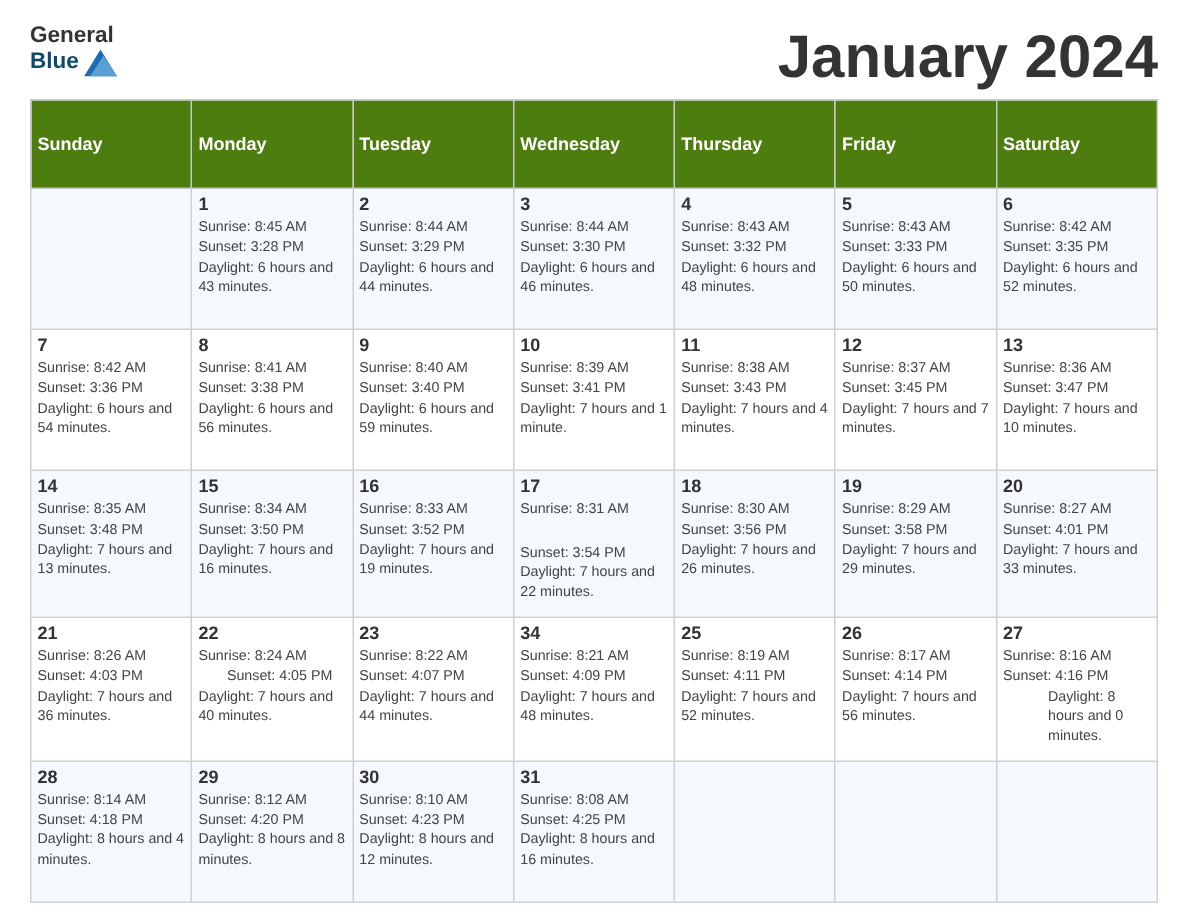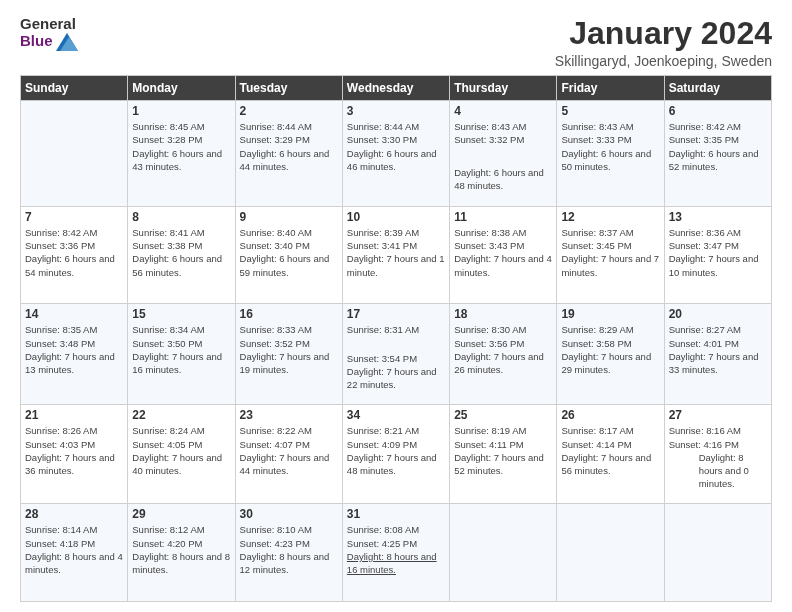--- a/index.html
+++ b/index.html
@@ -25,41 +25,41 @@
     }
     .logo {
       display: flex;
       align-items: flex-end;
       gap: 2px;
     }
     .title-block {
       text-align: right;
     }
     .month-title {
-      font-size: 32px;
+      font-size: 40px;
       font-weight: bold;
       color: #333;
       line-height: 1.1;
     }
     .location-title {
       font-size: 14px;
       color: #555;
       margin-top: 2px;
     }
     .calendar-table {
       width: 100%;
       border-collapse: collapse;
       flex: 1;
     }
     .calendar-table thead tr th {
-      background-color: #404040;
+      background-color: #4d7c0f;
       color: #fff;
       font-size: 12px;
       font-weight: bold;
-      padding: 5px 4px;
+      padding: 22px 4px;
       border: 1px solid #c8c8c8;
       text-align: left;
     }
     .calendar-table tbody tr td {
       border: 1px solid #d0d0d0;
       vertical-align: top;
       padding: 3px 4px;
       font-size: 10px;
       color: #333;
       width: calc(100% / 7);
@@ -89,31 +89,30 @@
   </style>
 </head>
 <body>
 
 <div class="page">
   <div class="header">
     <div class="logo">
       <div style="display:flex; flex-direction:column; align-items:flex-start; line-height:1.1;">
         <span style="font-size:15px; font-weight:bold; color:#333;">General</span>
         <div style="display:flex; align-items:center; gap:0px;">
-          <span style="font-size:15px; font-weight:bold; color:#701a75;">Blue</span>
+          <span style="font-size:15px; font-weight:bold; color:#0c4a6e;">Blue</span>
           <svg width="22" height="18" viewBox="0 0 22 18" style="margin-left:3px;">
             <polygon points="0,18 11,0 22,18" fill="#1a6db5"></polygon>
             <polygon points="4,18 13,4 22,18" fill="#5a9fd4"></polygon>
           </svg>
         </div>
       </div>
     </div>
     <div class="title-block">
       <div class="month-title">January 2024</div>
-      <div class="location-title">Skillingaryd, Joenkoeping, Sweden</div>
     </div>
   </div>
 
   <table class="calendar-table">
     <thead>
       <tr>
 
       <th>Sunday</th>
           <th>Monday</th>
           <th>Tuesday</th>
@@ -149,21 +148,21 @@
               <span style="display: block;">Sunrise: 8:44 AM</span>
               <span style="display: block;">Sunset: 3:30 PM</span>
               <span style="display: block;">Daylight: 6 hours and 46 minutes.</span>
             </div>
           </td>
           <td>
             <span class="day-number">4</span>
             <div class="day-info">
               <span style="display: block;">Sunrise: 8:43 AM</span>
               <span style="display: block;">Sunset: 3:32 PM</span>
-              <span style="display: block; margin-top: 19px;">Daylight: 6 hours and 48 minutes.</span>
+              <span style="display: block;">Daylight: 6 hours and 48 minutes.</span>
             </div>
           </td>
           <td>
             <span class="day-number">5</span>
             <div class="day-info">
               <span style="display: block;">Sunrise: 8:43 AM</span>
               <span style="display: block;">Sunset: 3:33 PM</span>
               <span style="display: block;">Daylight: 6 hours and 50 minutes.</span>
             </div>
           </td>
@@ -298,21 +297,21 @@
             <div class="day-info">
               <span style="display: block;">Sunrise: 8:26 AM</span>
               <span style="display: block;">Sunset: 4:03 PM</span>
               <span style="display: block;">Daylight: 7 hours and 36 minutes.</span>
             </div>
           </td>
           <td>
             <span class="day-number">22</span>
             <div class="day-info">
               <span style="display: block;">Sunrise: 8:24 AM</span>
-              <span style="display: block;">Sunset: 4:05 PM</span>
+              <span style="display: block; margin-left: 19px;">Sunset: 4:05 PM</span>
               <span style="display: block;">Daylight: 7 hours and 40 minutes.</span>
             </div>
           </td>
           <td>
             <span class="day-number">23</span>
             <div class="day-info">
               <span style="display: block;">Sunrise: 8:22 AM</span>
               <span style="display: block;">Sunset: 4:07 PM</span>
               <span style="display: block;">Daylight: 7 hours and 44 minutes.</span>
             </div>
@@ -373,21 +372,21 @@
               <span style="display: block;">Sunrise: 8:10 AM</span>
               <span style="display: block;">Sunset: 4:23 PM</span>
               <span style="display: block;">Daylight: 8 hours and 12 minutes.</span>
             </div>
           </td>
           <td>
             <span class="day-number">31</span>
             <div class="day-info">
               <span style="display: block;">Sunrise: 8:08 AM</span>
               <span style="display: block;">Sunset: 4:25 PM</span>
-              <span style="display: block; text-decoration: underline;">Daylight: 8 hours and 16 minutes.</span>
+              <span style="display: block;">Daylight: 8 hours and 16 minutes.</span>
             </div>
           </td>
           <td class="empty-cell"></td>
           <td class="empty-cell"></td>
           <td class="empty-cell"></td>
         </tr>
       </tbody>
   </table>
 </div>
 

